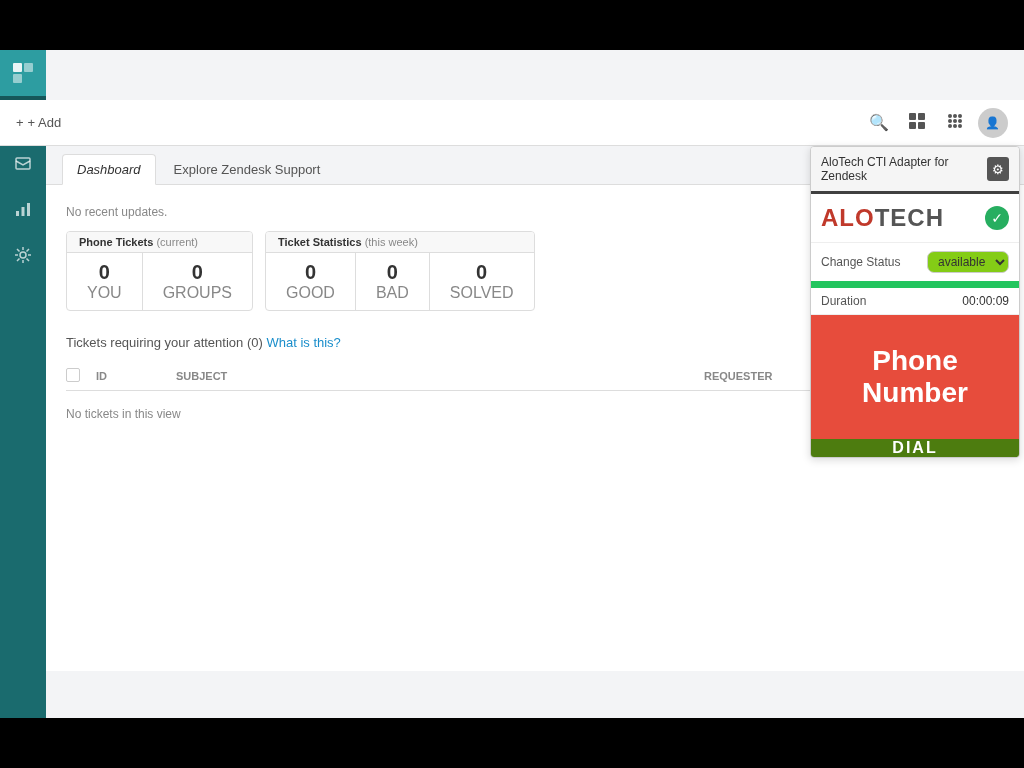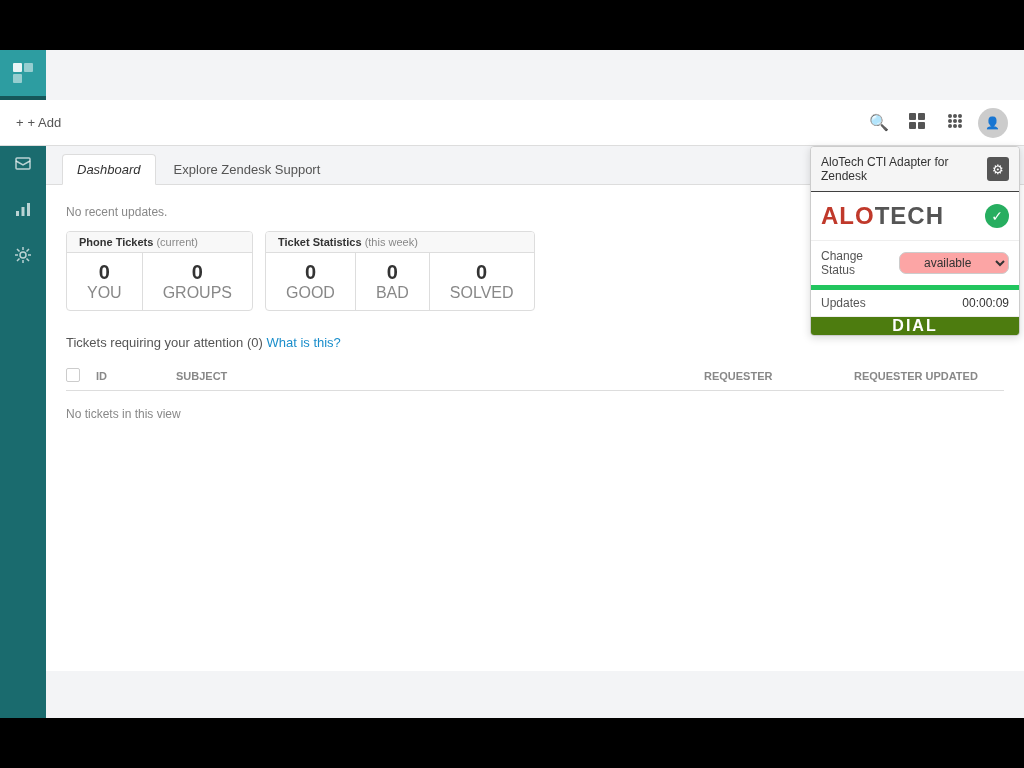--- a/index.html
+++ b/index.html
@@ -236,21 +236,21 @@
       width: 210px;
       background: #fff;
       border: 1px solid #ccc;
       border-radius: 4px;
       overflow: hidden;
       box-shadow: 0 2px 8px rgba(0,0,0,0.15);
       z-index: 100;
     }
     .cti-header {
       background: #f5f5f5;
-      border-bottom: 1px solid #404040;
+      border-bottom: 3px solid #404040;
       padding: 8px 10px;
       display: flex;
       align-items: center;
       justify-content: space-between;
     }
     .cti-title {
       font-size: 12px;
       color: #333;
       font-weight: 500;
     }
@@ -288,35 +288,35 @@
       display: flex;
       align-items: center;
       justify-content: center;
       color: #fff;
       font-size: 14px;
     }
     .cti-status-row {
       padding: 8px 10px;
       display: flex;
       align-items: center;
-      border-bottom: 5px solid #22c55e;
+      border-bottom: 7px solid #22c55e;
       gap: 16px;
     }
     .cti-status-label {
       font-size: 12px;
       color: #555;
       flex: 1;
     }
     .cti-status-select {
       font-size: 12px;
       color: #333;
-      background: #fca5a5;
+      background: #84cc16;
       border: 1px solid #ccc;
       border-radius: 7px;
-      padding: 2px 20px;
+      padding: 2px 6px;
       cursor: pointer;
     }
     .cti-duration-row {
       padding: 6px 10px;
       display: flex;
       align-items: center;
       border-bottom: 1px solid #eee;
     }
     .cti-duration-label {
       font-size: 12px;
@@ -544,22 +544,25 @@
     
     <div class="cti-status-row">
       <span class="cti-status-label">Change Status</span>
       <select class="cti-status-select">
         <option>available</option>
       </select>
     </div>
 
     
     <div class="cti-duration-row">
-      <span class="cti-duration-label">Updates</span>
+      <span class="cti-duration-label">Duration</span>
       <span class="cti-duration-value">00:00:09</span>
     </div>
 
     
+    <div class="cti-phone-area">
+      <span class="cti-phone-label">Phone Number</span>
+    </div>
 
     
     <button class="cti-dial-btn">DIAL</button>
   </div>
 </div>
 
 </body></html>

